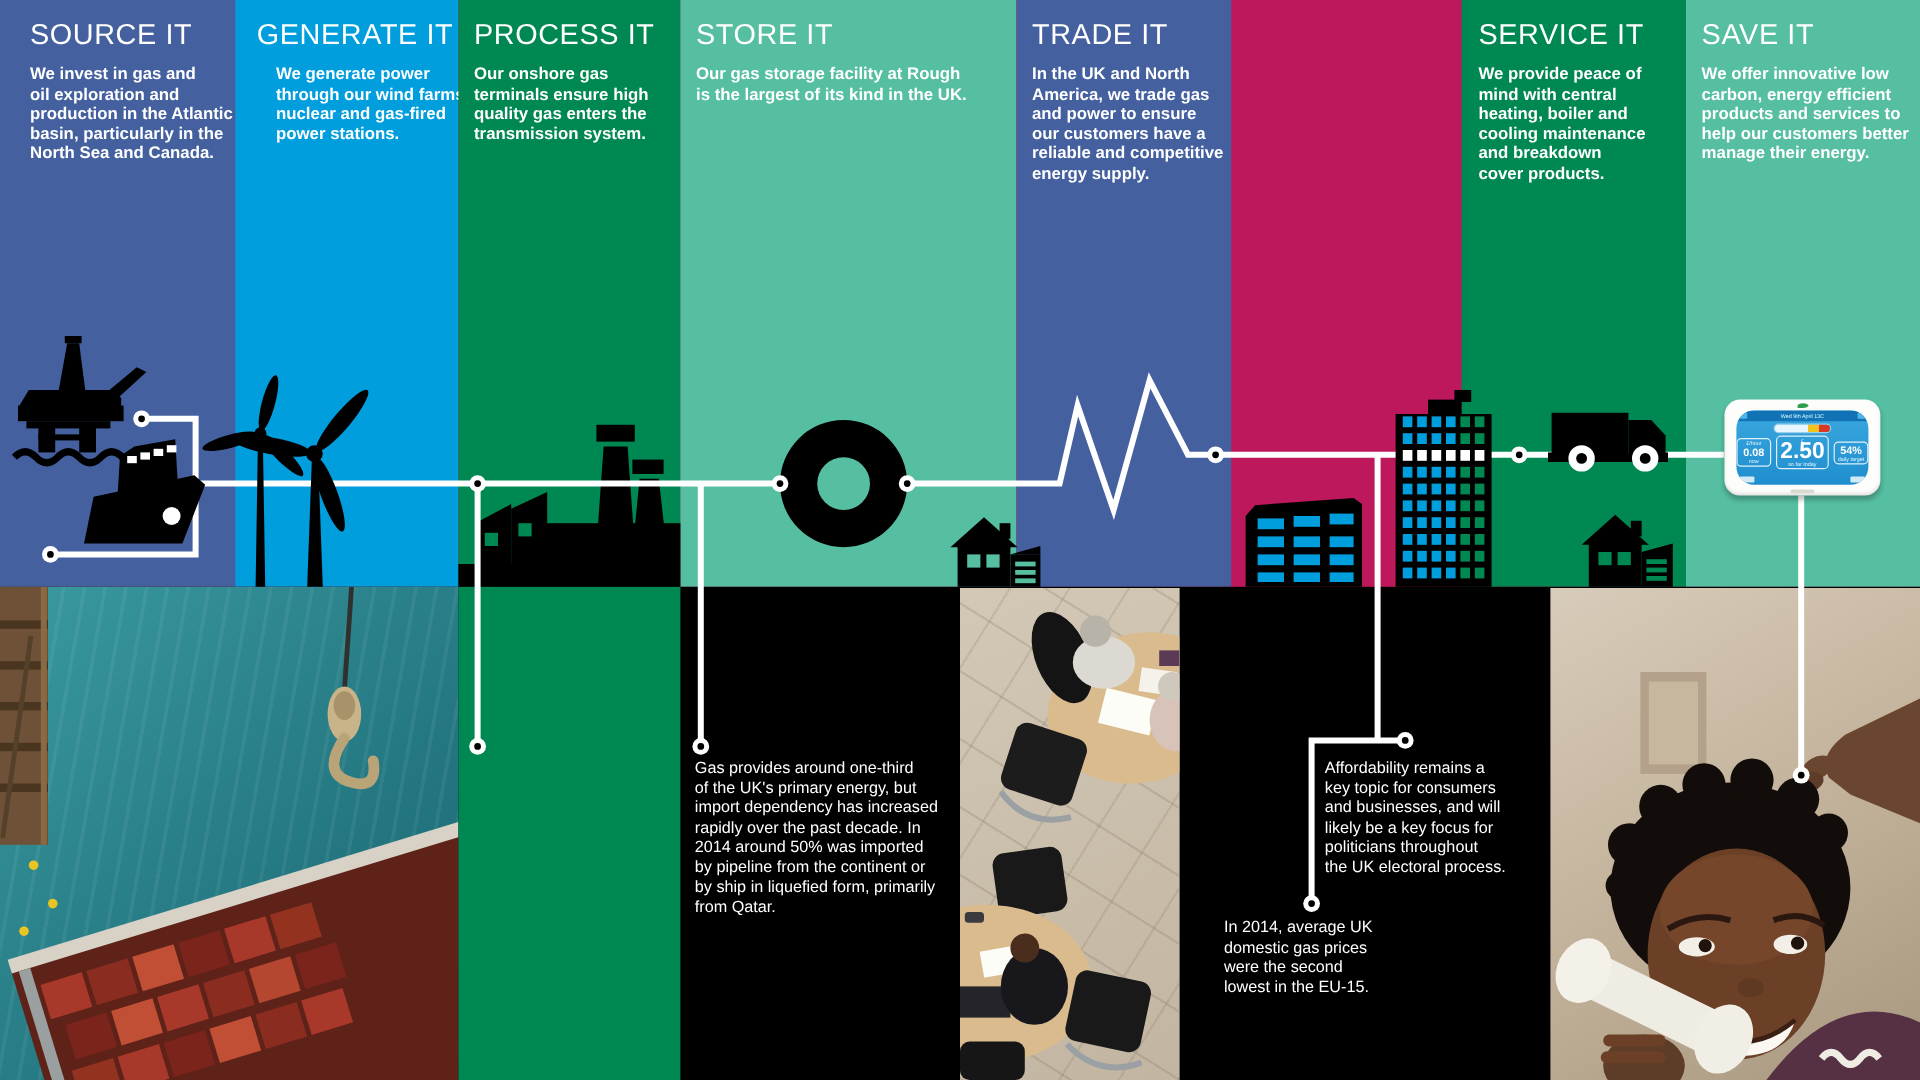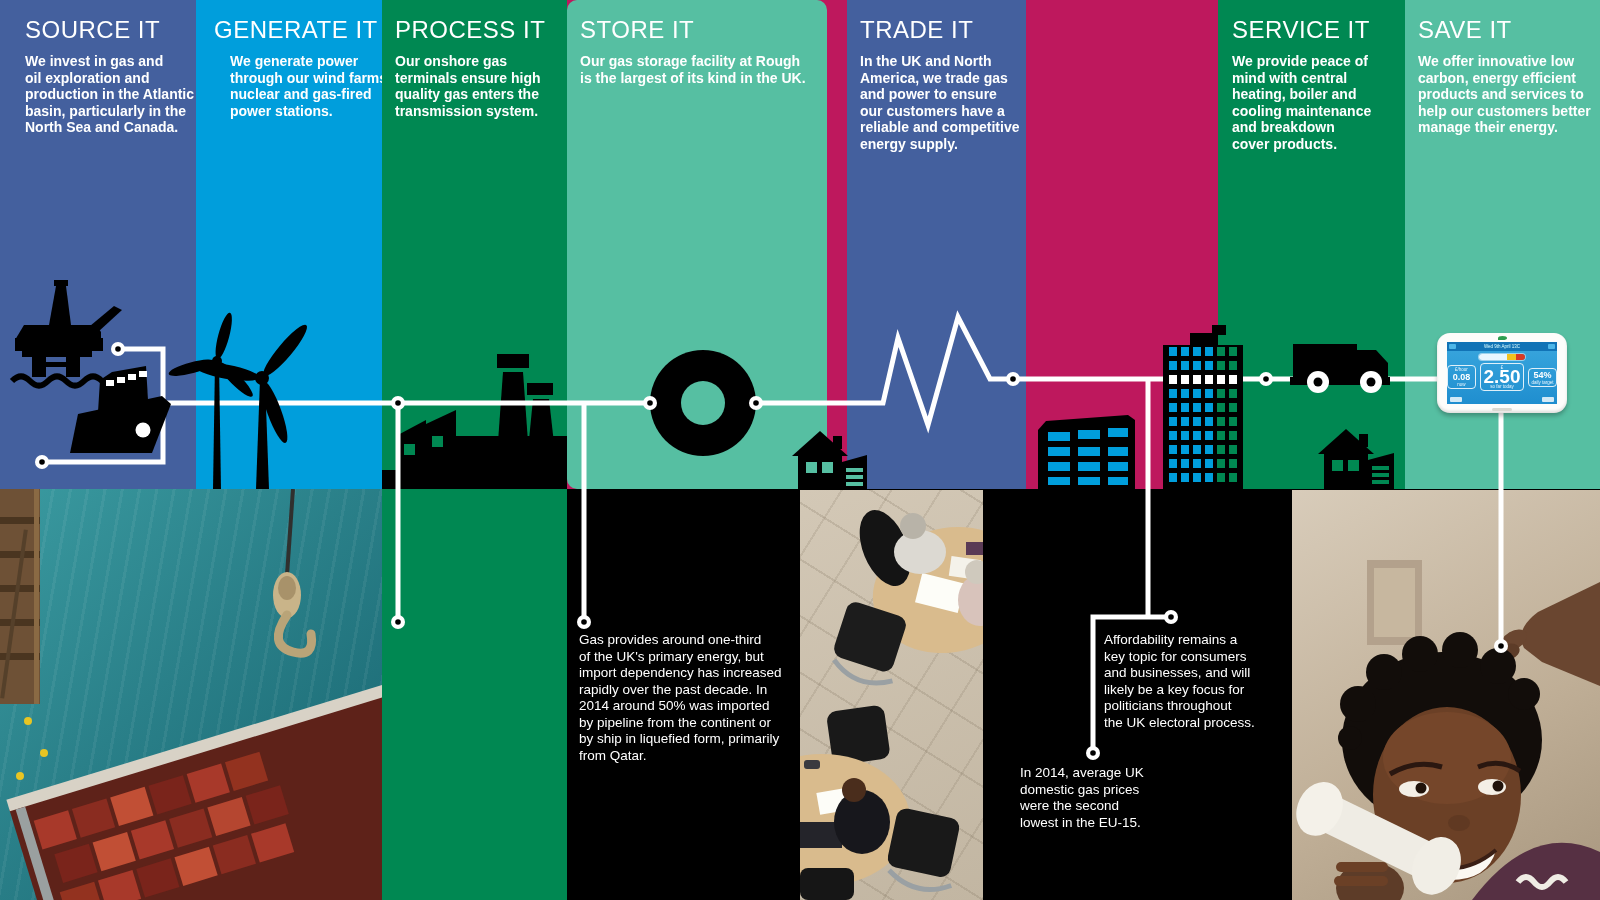--- a/index.html
+++ b/index.html
@@ -25,21 +25,21 @@
                linear-gradient(160deg,#d3c8b6,#c2b6a2);}
   #photo3{left:1292px;top:490px;width:308px;height:410px;
     background:linear-gradient(150deg,#d8ccba,#bfae96 60%,#a8977f);}
   .photo svg{position:absolute;left:0;top:0;}
   .overlay{position:absolute;left:0;top:0;z-index:4;pointer-events:none;}
   .note{position:absolute;color:#fff;font-size:13.5px;line-height:16.5px;white-space:pre;z-index:6;}
   
   .device{position:absolute;left:1437px;top:333px;width:130px;height:80px;background:#fdfdfb;
           border-radius:13px;box-shadow:0 3px 4px rgba(0,0,0,.25), inset 0 -2px 3px rgba(0,0,0,.12);z-index:5;}
   .dev-logo{position:absolute;left:61px;top:3px;width:9px;height:4px;background:#2e9e4f;border-radius:50% 50% 50% 0;}
-  .dev-screen{position:absolute;left:10px;top:9px;width:110px;height:62px;border-radius:0;
+  .dev-screen{position:absolute;left:10px;top:9px;width:110px;height:62px;border-radius:15px;
           background:linear-gradient(180deg,#3aa7de,#1f8ecf);overflow:hidden;}
   .dev-topbar{position:absolute;left:0;top:0;width:110px;height:9px;background:#1173b6;
           color:#dff;font-size:4.5px;line-height:9px;text-align:center;}
   .dev-chip{position:absolute;top:2px;width:7px;height:5px;background:#4db6e8;border-radius:1px;}
   .chip-l{left:2px;} .chip-r{right:2px;}
   .dev-gauge{position:absolute;left:32px;top:12px;width:46px;height:6px;border-radius:3px;
           background:linear-gradient(90deg,#e8f6ff 0 60%,#f3c21e 60% 80%,#d83a26 80%);
           box-shadow:0 0 0 1px rgba(255,255,255,.5);}
   .dev-boxes{position:absolute;left:0;top:21px;width:110px;display:flex;justify-content:center;
           align-items:center;gap:4px;}
@@ -74,21 +74,21 @@
 nuclear and gas-fired
 power stations.</div>
   </div>
   <div class="col c-dkgreen" style="left:382px;width:185px;height:900px;">
     <div class="h" style="left:13px;">PROCESS IT</div>
     <div class="p" style="left:13px;">Our onshore gas
 terminals ensure high
 quality gas enters the
 transmission system.</div>
   </div>
-  <div class="col c-mint" style="left:567px;width:260px;border-radius:10px;">
+  <div class="col c-mint" style="left:567px;width:280px;">
     <div class="h" style="left:13px;">STORE IT</div>
     <div class="p" style="left:13px;">Our gas storage facility at Rough
 is the largest of its kind in the UK.</div>
   </div>
   <div class="col c-dkblue" style="left:847px;width:179px;">
     <div class="h" style="left:13px;">TRADE IT</div>
     <div class="p" style="left:13px;">In the UK and North
 America, we trade gas
 and power to ensure
 our customers have a

